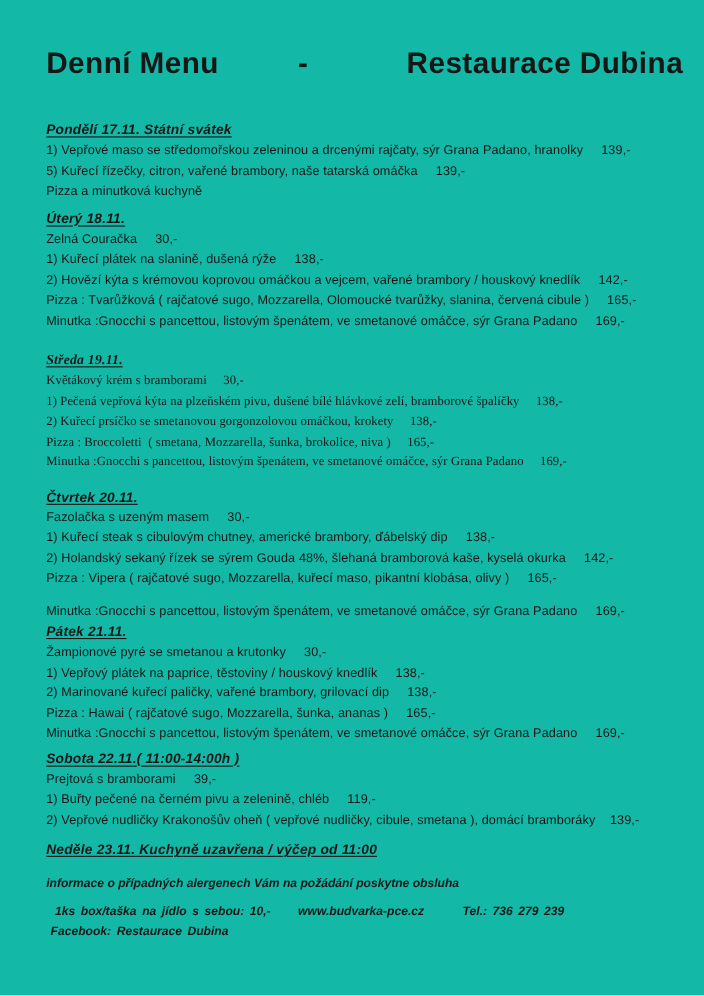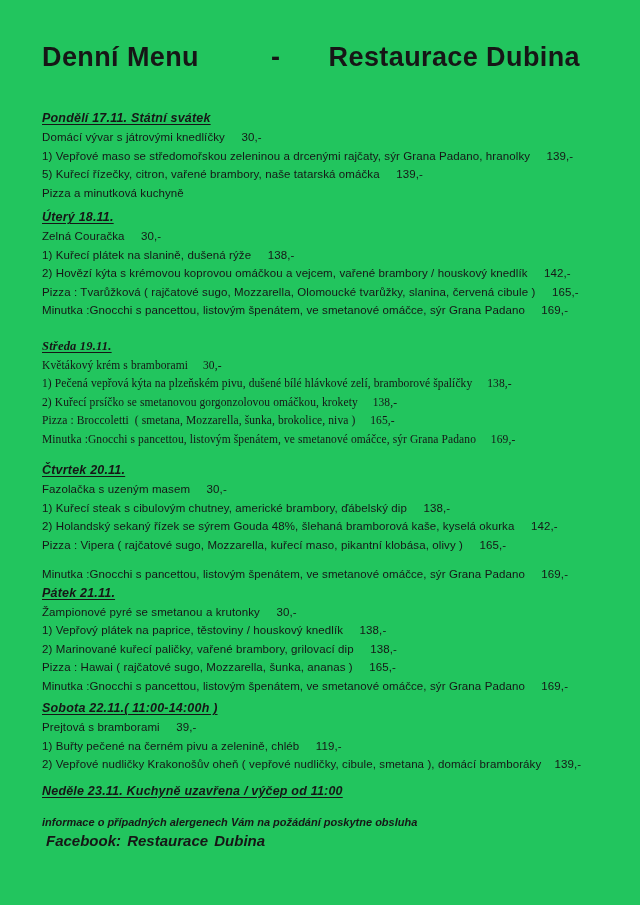--- a/index.html
+++ b/index.html
@@ -1,22 +1,22 @@
 <!DOCTYPE html>
 <html lang="cs"><head>
 <meta charset="utf-8">
 <style>
   html, body { margin: 0; padding: 0; background: #ffffff; }
   .page {
     position: relative;
     width: 640px;
     height: 905px;
     box-sizing: border-box;
-    padding: 42px 60px 0 42px;
-    background: #22c55e;
+    padding: 42px 19px 0 42px;
+    background: #14b8a6;
     color: #161616;
     font-family: "Liberation Sans", "DejaVu Sans", sans-serif;
     overflow: hidden;
   }
   
   .title-row {
     display: flex;
     align-items: baseline;
     font-size: 27px;
     font-weight: 700;
@@ -75,21 +75,21 @@
     font-weight: 700;
     font-style: italic;
     white-space: pre;
     word-spacing: 2px;
   }
   .footer-website { margin-left: 25px; }
   .footer-phone { margin-left: 35px; }
   .facebook {
     margin: 1px 0 0;
     padding-left: 4px;
-    font-size: 15px;
+    font-size: 11px;
     line-height: 17px;
     font-weight: 700;
     font-style: italic;
     white-space: pre;
     word-spacing: 2px;
   }
 </style>
 </head>
 <body>
 
@@ -98,21 +98,20 @@
   <header class="title-row">
     <span class="title-left">Denní Menu</span>
     <span class="title-dash">-</span>
     <span class="title-right">Restaurace Dubina</span>
   </header>
 
   <main>
   <section class="day">
     <h2 class="day-heading">Pondělí 17.11. Státní svátek</h2>
     <div class="day-lines">
-          <p class="line">Domácí vývar s játrovými knedlíčky     30,-</p>
           <p class="line">1) Vepřové maso se středomořskou zeleninou a drcenými rajčaty, sýr Grana Padano, hranolky     139,-</p>
           <p class="line">5) Kuřecí řízečky, citron, vařené brambory, naše tatarská omáčka     139,-</p>
           <p class="line">Pizza a minutková kuchyně</p>
         </div>
   </section>
 
   <section class="day">
     <h2 class="day-heading">Úterý 18.11.</h2>
     <div class="day-lines">
           <p class="line">Zelná Couračka     30,-</p>
@@ -167,16 +166,21 @@
   </section>
 
   <section class="day">
     <h2 class="day-heading">Neděle 23.11. Kuchyně uzavřena / výčep od 11:00</h2>
     <div class="day-lines"></div>
   </section>
 </main>
 
   <footer>
     <p class="allergen">informace o případných alergenech Vám na požádání poskytne obsluha</p>
+    <div class="footer-row">
+      <span class="footer-takeaway">1ks box/taška na jídlo s sebou: 10,-</span>
+      <span class="footer-website">www.budvarka-pce.cz</span>
+      <span class="footer-phone">Tel.: 736 279 239</span>
+    </div>
     <p class="facebook">Facebook: Restaurace Dubina</p>
   </footer>
 
 </div>
 
 </body></html>

